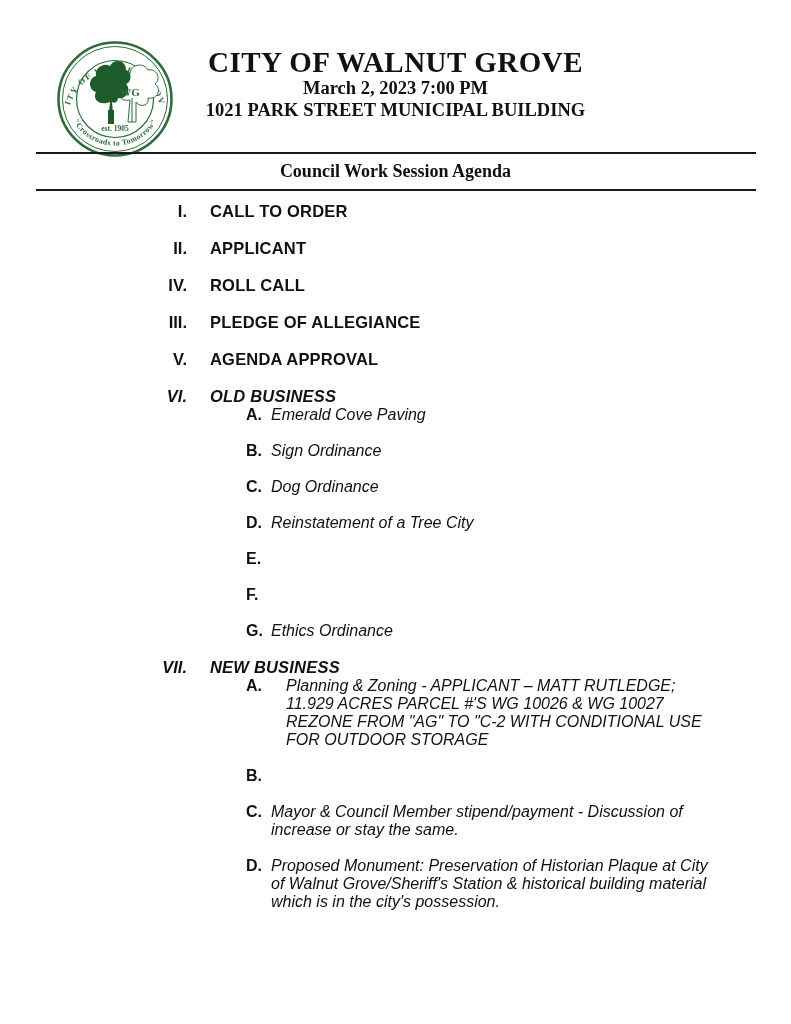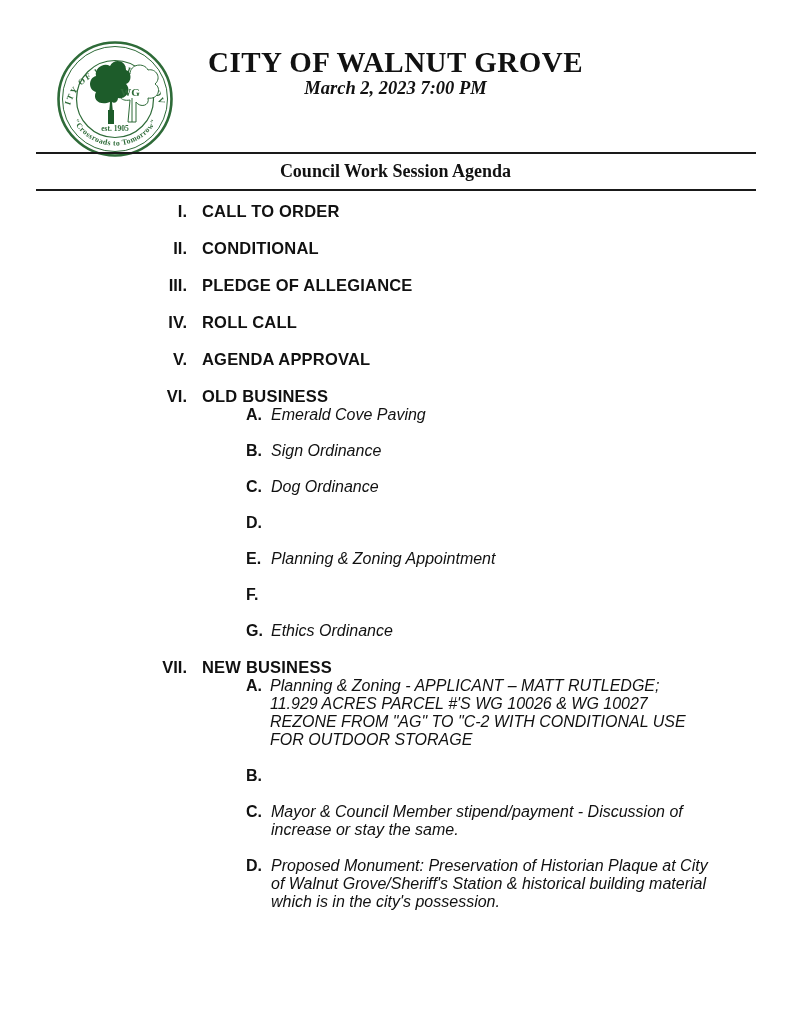--- a/index.html
+++ b/index.html
@@ -17,52 +17,52 @@
   .seal{
     position:absolute;left:56px;top:40px;width:118px;height:118px;
   }
   .header-text{
     position:absolute;left:0;top:46px;width:791px;
     text-align:center;
     font-family:"Liberation Serif", serif;
     font-weight:bold;
   }
   .header-title{font-size:29px;line-height:32px;letter-spacing:0.5px;}
-  .header-line{font-size:18.5px;line-height:21.5px;font-style:italic;}
+  .header-line{font-size:18.5px;line-height:21.5px;}
 
   .rule{
     position:absolute;left:36px;right:35px;height:2px;background:#1a1a1a;
   }
   .rule-1{top:152px;}
   .rule-2{top:189px;}
   .agenda-title{
     position:absolute;left:0;top:161px;width:791px;
     text-align:center;
     font-family:"Liberation Serif", serif;
     font-weight:bold;font-size:18px;
   }
 
   
   .agenda{
     position:absolute;left:140px;top:202px;width:600px;
     font-size:16.5px;line-height:18px;
   }
   .item{display:flex;margin-bottom:19px;}
-  .item.has-subs{margin-bottom:1px;}
+  .item.has-subs{margin-bottom:1px;font-style:italic;}
   .item .numeral{
     width:47px;text-align:right;font-weight:bold;flex:0 0 47px;
   }
-  .item .label{margin-left:15px;font-weight:bold;letter-spacing:0.2px;}
+  .item .label{margin-left:23px;font-weight:bold;letter-spacing:0.2px;}
   .sublist{margin:0 0 0 0;}
   .subitem{display:flex;margin-left:106px;margin-bottom:18px;font-size:16px;}
   .subitem .letter{
     width:20px;flex:0 0 20px;font-weight:bold;
   }
   .subitem .subtext{margin-left:5px;max-width:440px;font-style:italic;}
-  .subitem.narrow .subtext{max-width:418px;margin-left:4px;}
+  .subitem.narrow .subtext{max-width:418px;margin-left:20px;}
 
   
   .seal text, .seal textPath{font-family:"Liberation Serif", serif;}
 </style>
 </head>
 <body>
 
 <div class="page">
 
   <div class="seal">
@@ -97,42 +97,43 @@
 
       <text font-size="7.8" font-weight="bold" fill="#2e6b38" letter-spacing="0.4">
         <textPath href="#sealBottomArc" startOffset="50%" text-anchor="middle">"Crossroads to Tomorrow"</textPath>
       </text>
     </svg>
   </div>
 
   <div class="header-text">
     <div class="header-title">CITY OF WALNUT GROVE</div>
     <div class="header-line">March 2, 2023 7:00 PM</div>
+    <div class="header-line">1021 PARK STREET MUNICIPAL BUILDING</div>
   </div>
 
   <div class="rule rule-1"></div>
   <div class="agenda-title">Council Work Session Agenda</div>
   <div class="rule rule-2"></div>
 
   <div class="agenda" id="agenda-list">
       <div class="item">
         <span class="numeral">I.</span>
         <span class="label">CALL TO ORDER</span>
       </div>
       <div class="item">
         <span class="numeral">II.</span>
-        <span class="label">CONDITIONAL</span>
+        <span class="label">APPLICANT</span>
+      </div>
+      <div class="item">
+        <span class="numeral">IV.</span>
+        <span class="label">ROLL CALL</span>
       </div>
       <div class="item">
         <span class="numeral">III.</span>
         <span class="label">PLEDGE OF ALLEGIANCE</span>
-      </div>
-      <div class="item">
-        <span class="numeral">IV.</span>
-        <span class="label">ROLL CALL</span>
       </div>
       <div class="item">
         <span class="numeral">V.</span>
         <span class="label">AGENDA APPROVAL</span>
       </div>
       <div class="item has-subs">
         <span class="numeral">VI.</span>
         <span class="label">OLD BUSINESS</span>
       </div>
       <div class="sublist">
@@ -143,24 +144,24 @@
         <div class="subitem">
           <span class="letter">B.</span>
           <span class="subtext">Sign Ordinance</span>
         </div>
         <div class="subitem">
           <span class="letter">C.</span>
           <span class="subtext">Dog Ordinance</span>
         </div>
         <div class="subitem">
           <span class="letter">D.</span>
+          <span class="subtext">Reinstatement of a Tree City</span>
         </div>
         <div class="subitem">
           <span class="letter">E.</span>
-          <span class="subtext">Planning &amp; Zoning Appointment</span>
         </div>
         <div class="subitem">
           <span class="letter">F.</span>
         </div>
         <div class="subitem">
           <span class="letter">G.</span>
           <span class="subtext">Ethics Ordinance</span>
         </div>
       </div>
       <div class="item has-subs">

